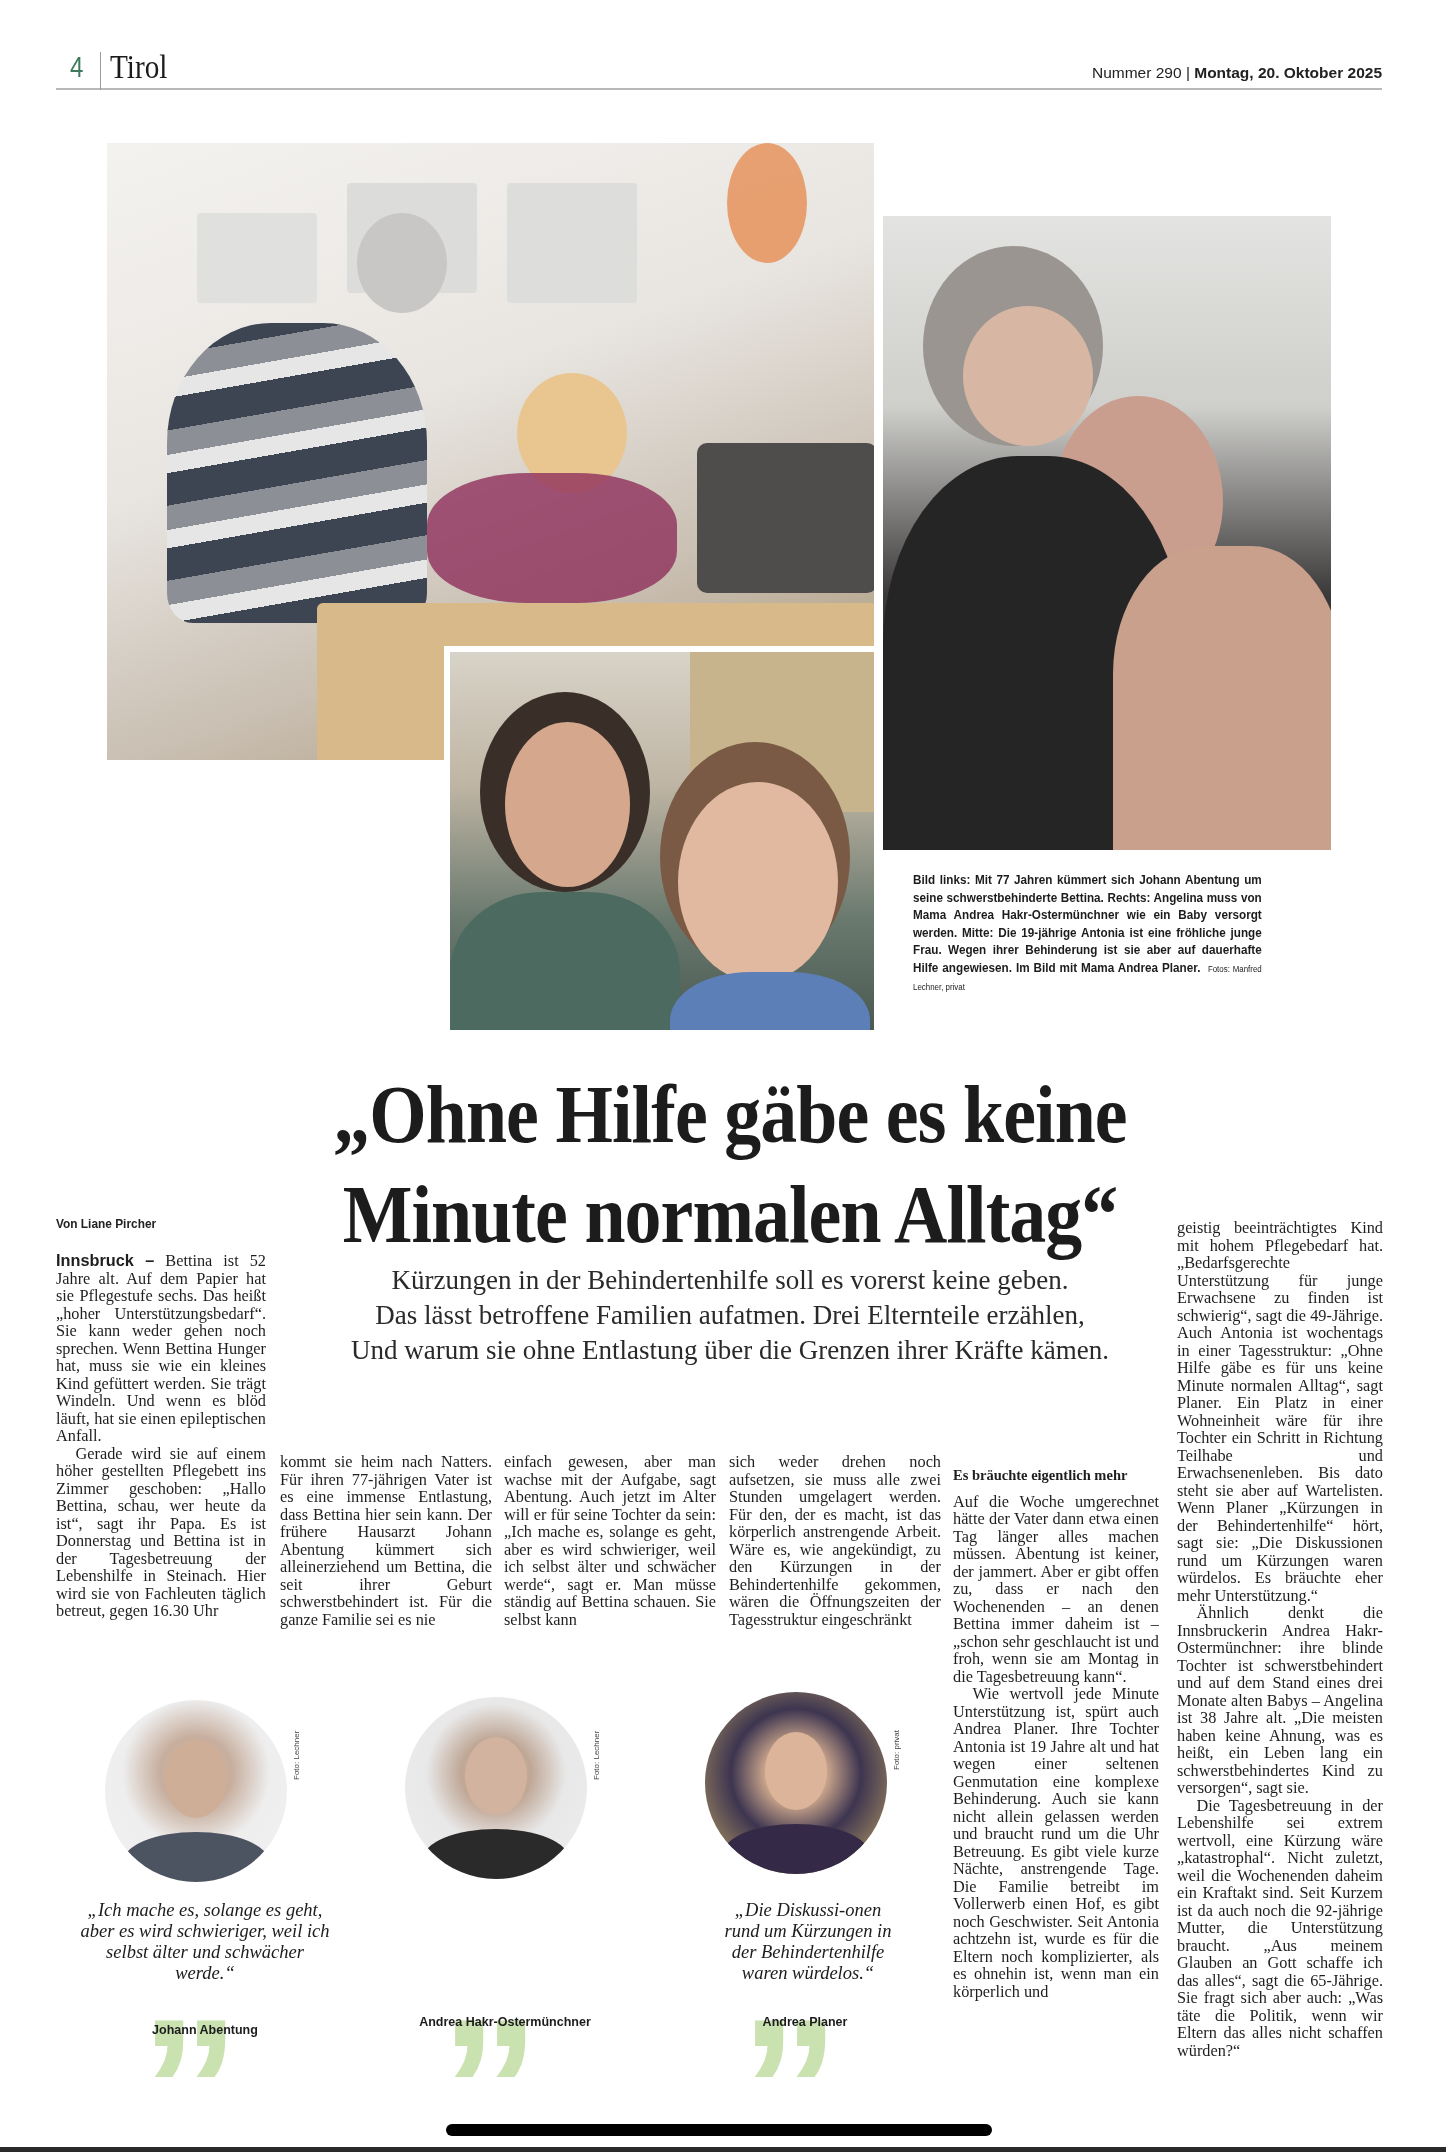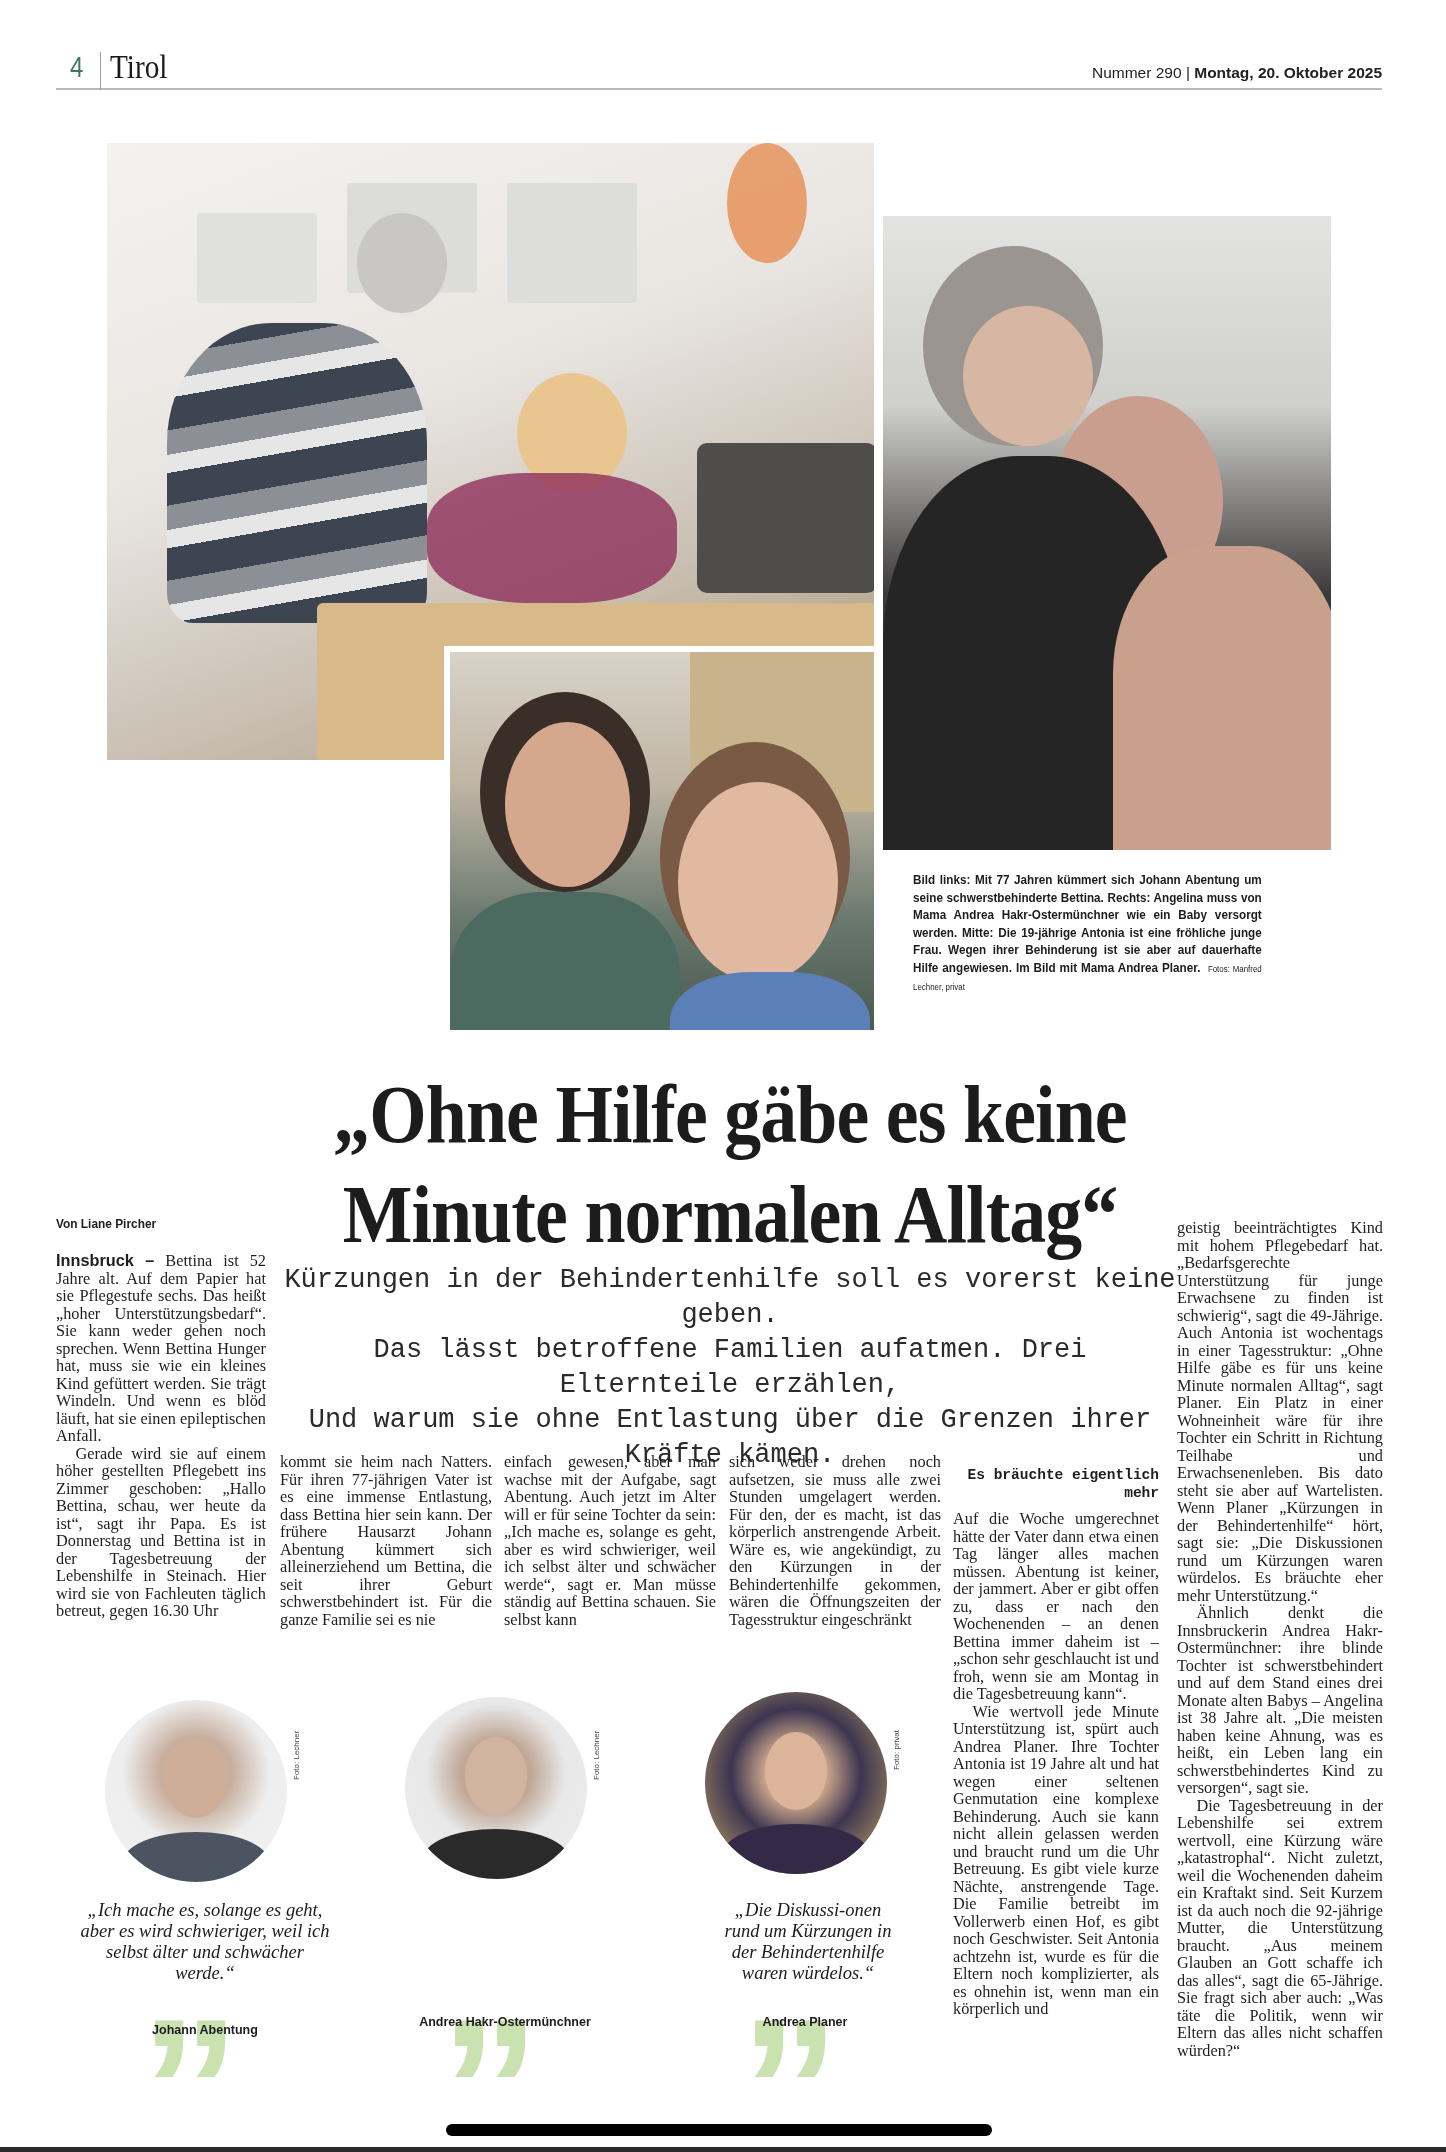--- a/index.html
+++ b/index.html
@@ -19,28 +19,28 @@
   .ph-left { left: 107px; top: 143px; width: 767px; height: 617px; background: linear-gradient(160deg,#f4f2ef 0%,#e9e6e2 40%,#c9bfb2 70%,#a8926e 100%); }
   .ph-right { left: 883px; top: 216px; width: 448px; height: 634px; background: linear-gradient(180deg,#e3e3e1 0%,#cfcfcc 30%,#3a3838 60%,#2b2a2a 100%); }
   .ph-mid { left: 444px; top: 646px; width: 430px; height: 384px; background: linear-gradient(180deg,#d8d3c8 0%,#bfb5a4 35%,#6b7a6f 70%,#4b5a52 100%); border-top: 6px solid #fff; border-left: 6px solid #fff; }
 
   .cap { position: absolute; left: 913px; top: 872px; width: 375px; font-family: "Liberation Sans", sans-serif; font-size: 12.6px; line-height: 17.5px; color: #1c1c1c; font-weight: 700; text-align: justify; transform: scaleX(0.93); transform-origin: left; }
   .cap .credit { font-weight: 400; font-size: 8.5px; margin-left: 8px; }
 
   
   .headline { position: absolute; left: 200px; top: 1065px; width: 1060px; text-align: center; font-family: "Liberation Serif", serif; font-size: 82px; line-height: 100px; color: #1c1c1c; letter-spacing: -1px; }
   .headline span { display: block; transform: scaleX(0.9); }
-  .deck { position: absolute; left: 280px; top: 1263px; width: 900px; text-align: center; font-family: Liberation Mono, monospace; font-size: 27px; line-height: 35px; color: #2a2a2a; }
+  .deck { position: absolute; left: 280px; top: 1263px; width: 900px; text-align: center; font-family: Liberation Serif, serif; font-size: 27px; line-height: 35px; color: #2a2a2a; }
 
   
   .byline { position: absolute; left: 56px; top: 1216px; font-family: "Liberation Sans", sans-serif; font-size: 13.5px; font-weight: 700; color: #222; transform: scaleX(0.88); transform-origin: left; }
   .col { position: absolute; font-family: "Liberation Serif", serif; font-size: 16.3px; line-height: 17.5px; text-align: justify; color: #1e1e1e; hyphens: manual; }
   .col p + p { text-indent: 1.2em; }
   .col .lead { font-family: "Liberation Sans", sans-serif; font-weight: 700; }
-  .col .sub { font-family: Liberation Mono, monospace; font-weight: 700; font-size: 14.5px; margin: 14px 0 8px 0; text-align: right; }
+  .col .sub { font-family: Liberation Serif, serif; font-weight: 700; font-size: 14.5px; margin: 14px 0 8px 0; text-align: left; }
   .c1 { left: 56px; top: 1252px; width: 210px; }
   .c2 { left: 280px; top: 1453px; width: 212px; }
   .c3 { left: 504px; top: 1453px; width: 212px; }
   .c4 { left: 729px; top: 1453px; width: 212px; }
   .c5 { left: 953px; top: 1453px; width: 206px; }
   .c6 { left: 1177px; top: 1219px; width: 206px; }
 
   
   .qbox { position: absolute; top: 1700px; width: 250px; height: 380px; }
   .q1 { left: 80px; } .q2 { left: 380px; } .q3 { left: 680px; }

